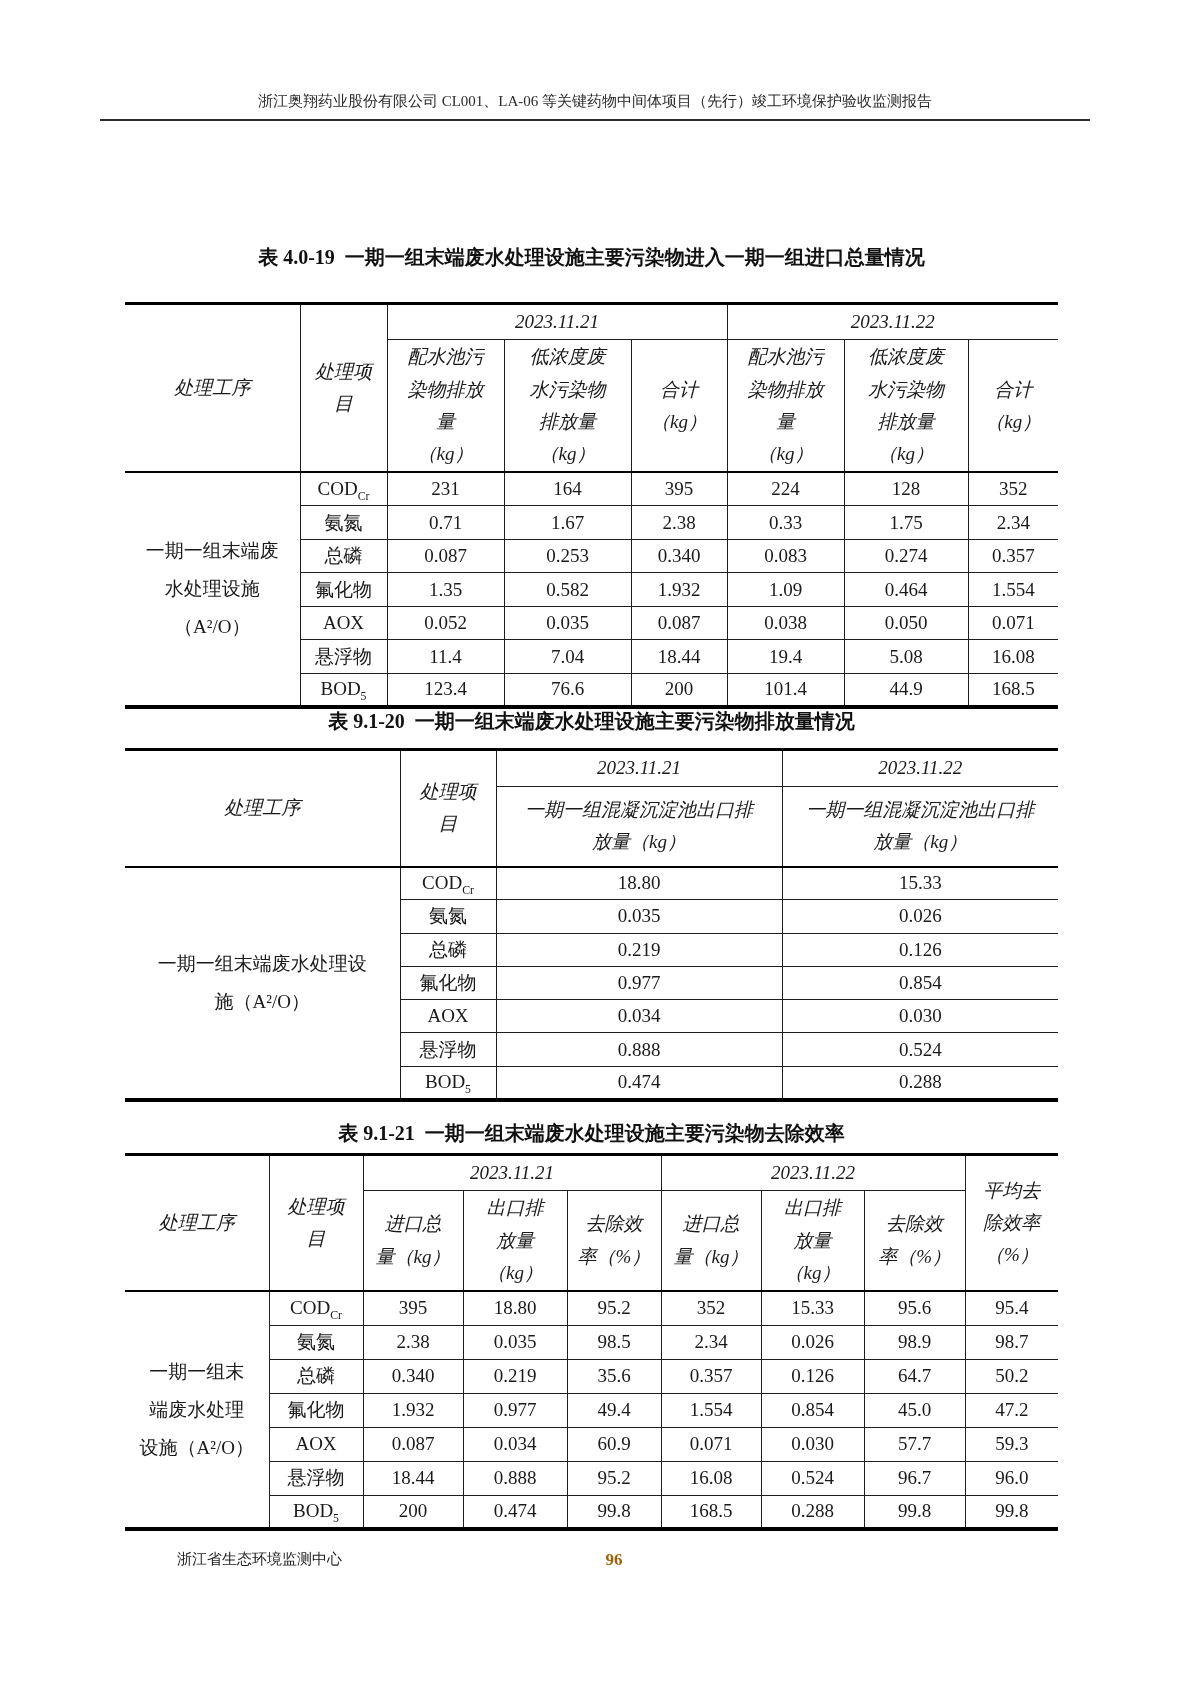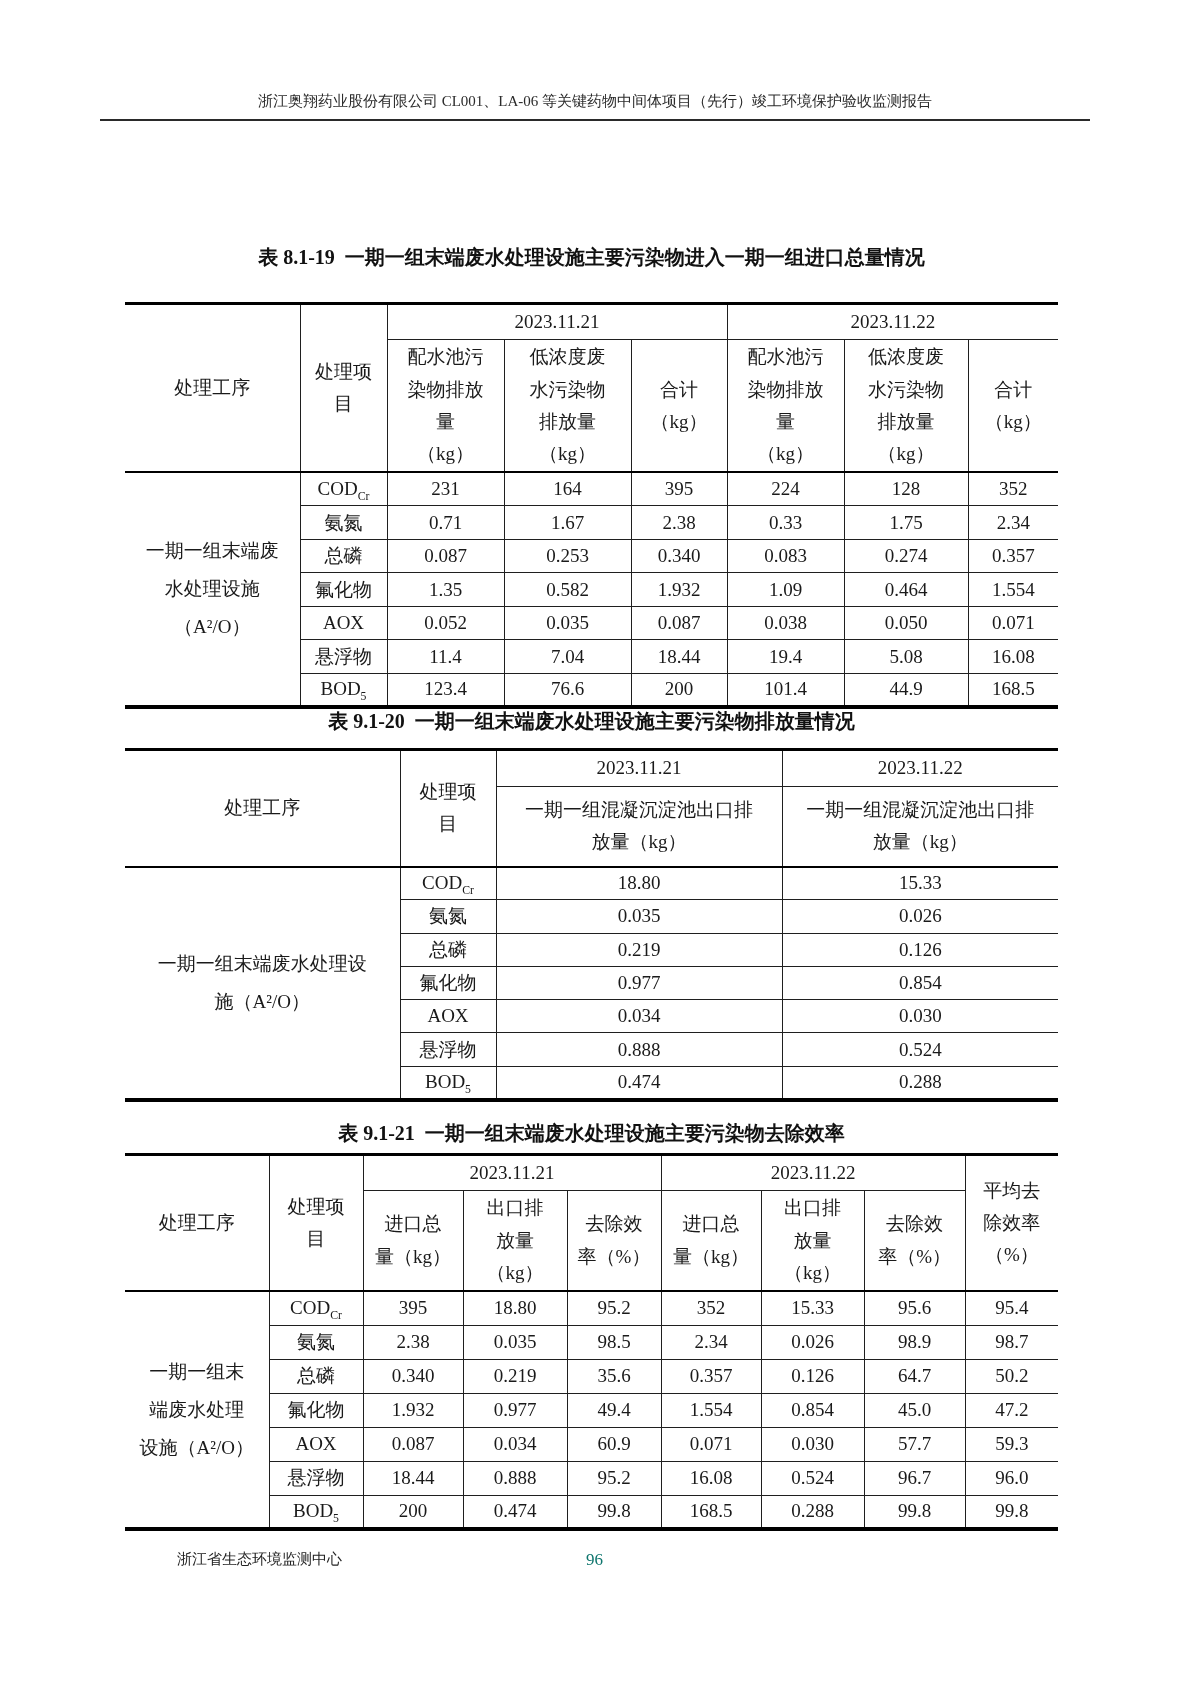--- a/index.html
+++ b/index.html
@@ -37,21 +37,21 @@
   .tbl th, .tbl td {
     border:1px solid #1f1f1f;
     font-weight:normal;
     text-align:center; vertical-align:middle;
     padding:1px 2px;
     overflow:hidden;
   }
   .tbl tr > *:first-child { border-left:none; }
   .tbl tr > *:last-child  { border-right:none; }
   .tbl thead { border-bottom:2px solid #000; }
-  .tbl thead th { line-height:1.7; }
+  .tbl thead th { line-height:1.7;font-style:italic; }
   .pre { white-space:pre-line; }
   .process-cell { white-space:pre-line; line-height:2.0; }
   sub { font-size:0.62em; line-height:0; }
 
   #table-1 { top:302px; }
   #table-1 tr.date-row { height:33px; }
   #table-1 tr.sub-row  { height:131px; }
   #table-1 tbody tr    { height:33.5px; }
 
   #table-2 { top:748px; }
@@ -63,29 +63,29 @@
   #table-3 tr.date-row { height:34px; }
   #table-3 tr.sub-row  { height:95px; }
   #table-3 tbody tr    { height:34px; }
 
   .footer-org {
     position:absolute; left:177px; top:1550px;
     font-size:15px; color:#222; white-space:nowrap;
   }
   .page-num {
     position:absolute; left:586px; top:1550px; width:56px;
-    text-align:left; font-size:17px; color:#0f766e;
+    text-align:center; font-size:17px; color:#a16207;font-weight:bold;
   }
 </style>
 </head>
 <body>
 
 <div class="doc-header">浙江奥翔药业股份有限公司 CL001、LA-06 等关键药物中间体项目（先行）竣工环境保护验收监测报告</div>
 
-<div id="title-1" class="tbl-title">表 8.1-19  一期一组末端废水处理设施主要污染物进入一期一组进口总量情况</div>
+<div id="title-1" class="tbl-title">表 4.0-19  一期一组末端废水处理设施主要污染物进入一期一组进口总量情况</div>
 
 <table id="table-1" class="tbl">
   <colgroup>
     <col style="width:175px">
       <col style="width:87px">
       <col style="width:117px">
       <col style="width:127px">
     <col style="width:96px">
       <col style="width:117px">
       <col style="width:124px">

